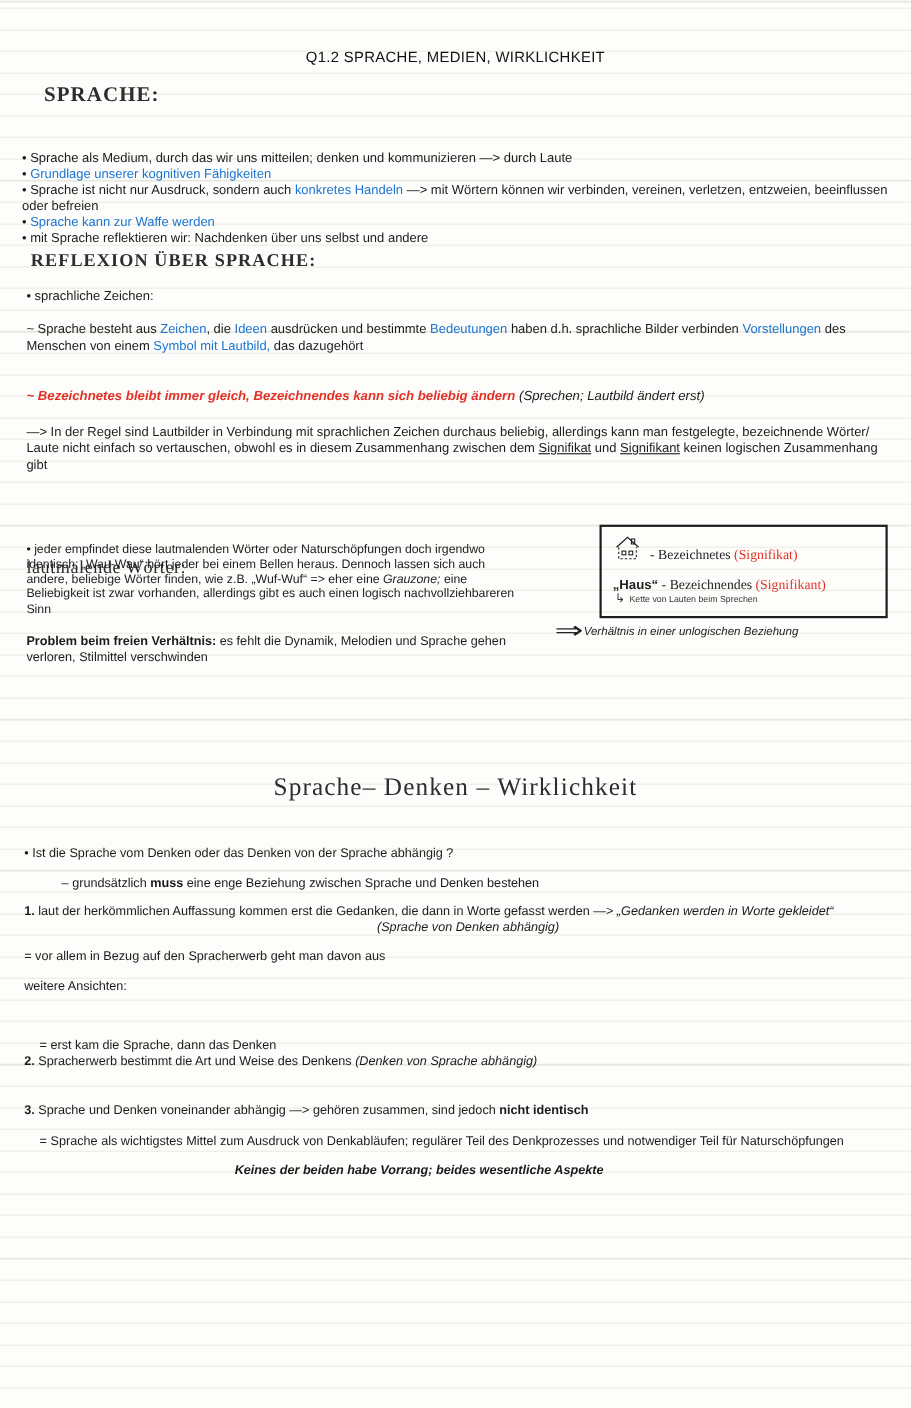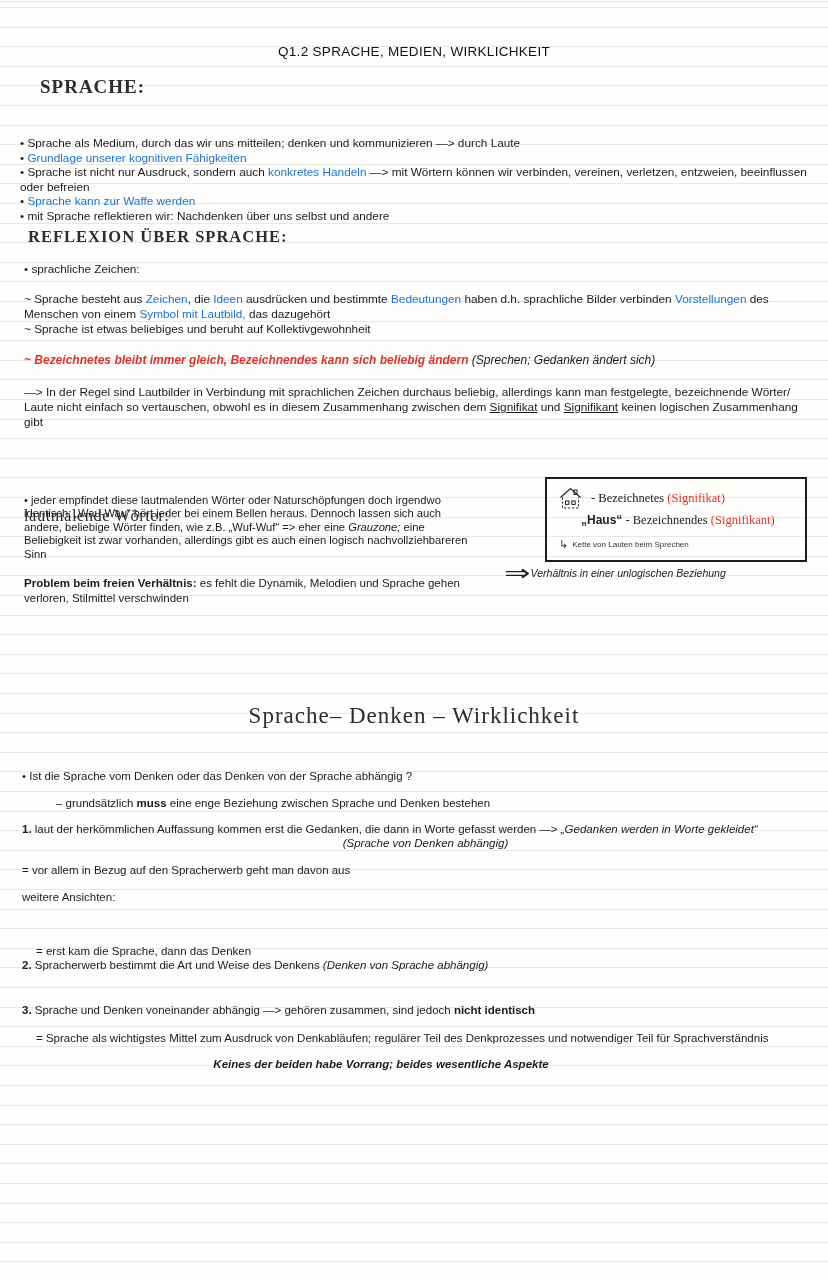--- a/index.html
+++ b/index.html
@@ -38,22 +38,22 @@
   .blk-regel{ top:385px; left:24px; width:788px; line-height:15.2px; }
 
   .blk-laut{ top:494px; left:24px; width:452px; font-size:11.2px; line-height:13.4px; }
   .blk-problem{ top:576px; left:24px; width:472px; font-size:11.5px; line-height:14.6px; }
 
   .sig-box{ top:477px; left:545px; width:262px; height:85px;
             border:2px solid #1c1c1c; background:transparent; }
   .sig-box .row{ position:absolute; left:10px;
                  font-family:"Liberation Serif","DejaVu Serif",serif;
                  font-size:12.5px; color:#222; }
-  .sig-box .row1{ top:6px; display:flex; align-items:center; gap:7px; }
-  .sig-box .row2{ top:34px;margin-left:24px; }
+  .sig-box .row1{ top:6px; display:flex; align-items:flex-end; gap:7px; }
+  .sig-box .row2{ top:45px; }
   .sig-box .row3{ top:60px; left:12px; font-family:"Liberation Sans",sans-serif;
                   font-size:8px; color:#333; display:flex; align-items:center; gap:4px; }
   .sig-box .row3 .ret{ font-size:11px; line-height:1; }
 
   .arrow-note{ top:561px; left:504px; display:flex; align-items:center; gap:9px; }
   .arrow-note .glyph{ font-size:21px; display:inline-block; transform:scaleX(1.5);
                       transform-origin:left center; color:#222; }
   .arrow-note .note{ font-size:10.5px; font-style:italic; color:#222; }
 
   .sdw{ font-size:11.5px; }
@@ -94,24 +94,23 @@
     <div><span>• </span><span class="seg-blue">Sprache kann zur Waffe werden</span></div>
     <div><span>• mit Sprache reflektieren wir: Nachdenken über uns selbst und andere</span></div>
   </div>
 
   <h2 class="blk h-serif h-reflexion">REFLEXION ÜBER SPRACHE:</h2>
 
   <div class="blk txt blk-intro"><span>• sprachliche Zeichen:</span></div>
 
   <div class="blk txt blk-zeichen">
     <div><span>~ Sprache besteht aus </span><span class="seg-blue">Zeichen</span><span>, die </span><span class="seg-blue">Ideen</span><span> ausdrücken und bestimmte </span><span class="seg-blue">Bedeutungen</span><span> haben d.h. sprachliche Bilder verbinden </span><span class="seg-blue">Vorstellungen</span><span> des Menschen von einem </span><span class="seg-blue">Symbol mit Lautbild,</span><span> das dazugehört</span></div>
-    <div><span>~ Sprache ist etwas beliebiges und beruht auf Kollektivgewohnheit</span></div>
   </div>
 
-  <div class="blk txt blk-merksatz"><span class="seg-red seg-bold seg-italic">~ Bezeichnetes bleibt immer gleich, Bezeichnendes kann sich beliebig ändern</span><span class="seg-italic"> (Sprechen; Gedanken ändert sich)</span></div>
+  <div class="blk txt blk-merksatz"><span class="seg-red seg-bold seg-italic">~ Bezeichnetes bleibt immer gleich, Bezeichnendes kann sich beliebig ändern</span><span class="seg-italic"> (Sprechen; Lautbild ändert erst)</span></div>
 
   <div class="blk txt blk-regel"><span>—&gt; In der Regel sind Lautbilder in Verbindung mit sprachlichen Zeichen durchaus beliebig, allerdings kann man festgelegte, bezeichnende Wörter/ Laute nicht einfach so vertauschen, obwohl es in diesem Zusammenhang zwischen dem </span><span class="seg-underline">Signifikat</span><span> und </span><span class="seg-underline">Signifikant</span><span> keinen logischen Zusammenhang gibt</span></div>
 
   <h3 class="blk h-serif h-laut">lautmalende Wörter:</h3>
 
   <div class="blk txt blk-laut"><span>• jeder empfindet diese lautmalenden Wörter oder Naturschöpfungen doch irgendwo identisch; „Wau-Wau“ hört jeder bei einem Bellen heraus. Dennoch lassen sich auch andere, beliebige Wörter finden, wie z.B. „Wuf-Wuf“ =&gt; eher eine </span><span class="seg-italic">Grauzone;</span><span> eine Beliebigkeit ist zwar vorhanden, allerdings gibt es auch einen logisch nachvollziehbareren Sinn</span></div>
 
   <div class="blk sig-box">
     <div class="row row1">
       <span>
@@ -147,16 +146,16 @@
   <div class="blk sdw sdw-p1">
     <div><span class="seg-bold">1.</span><span> laut der herkömmlichen Auffassung kommen erst die Gedanken, die dann in Worte gefasst werden —&gt; </span><span class="seg-italic">„Gedanken werden in Worte gekleidet“</span></div>
     <div class="line2"><span class="seg-italic">(Sprache von Denken abhängig)</span></div>
   </div>
 
   <div class="blk sdw sdw-p1c"><span>= vor allem in Bezug auf den Spracherwerb geht man davon aus</span></div>
   <div class="blk sdw sdw-weitere"><span>weitere Ansichten:</span></div>
   <div class="blk sdw sdw-p2"><span class="seg-bold">2.</span><span> Spracherwerb bestimmt die Art und Weise des Denkens </span><span class="seg-italic">(Denken von Sprache abhängig)</span></div>
   <div class="blk sdw sdw-p2b"><span>= erst kam die Sprache, dann das Denken</span></div>
   <div class="blk sdw sdw-p3"><span class="seg-bold">3.</span><span> Sprache und Denken voneinander abhängig —&gt; gehören zusammen, sind jedoch </span><span class="seg-bold">nicht identisch</span></div>
-  <div class="blk sdw sdw-p3b"><span>= Sprache als wichtigstes Mittel zum Ausdruck von Denkabläufen; regulärer Teil des Denkprozesses und notwendiger Teil für Sprachverständnis</span></div>
+  <div class="blk sdw sdw-p3b"><span>= Sprache als wichtigstes Mittel zum Ausdruck von Denkabläufen; regulärer Teil des Denkprozesses und notwendiger Teil für Naturschöpfungen</span></div>
   <div class="blk sdw sdw-fazit"><span class="seg-bold seg-italic">Keines der beiden habe Vorrang; beides wesentliche Aspekte</span></div>
 
 </div>
 
 </body></html>

